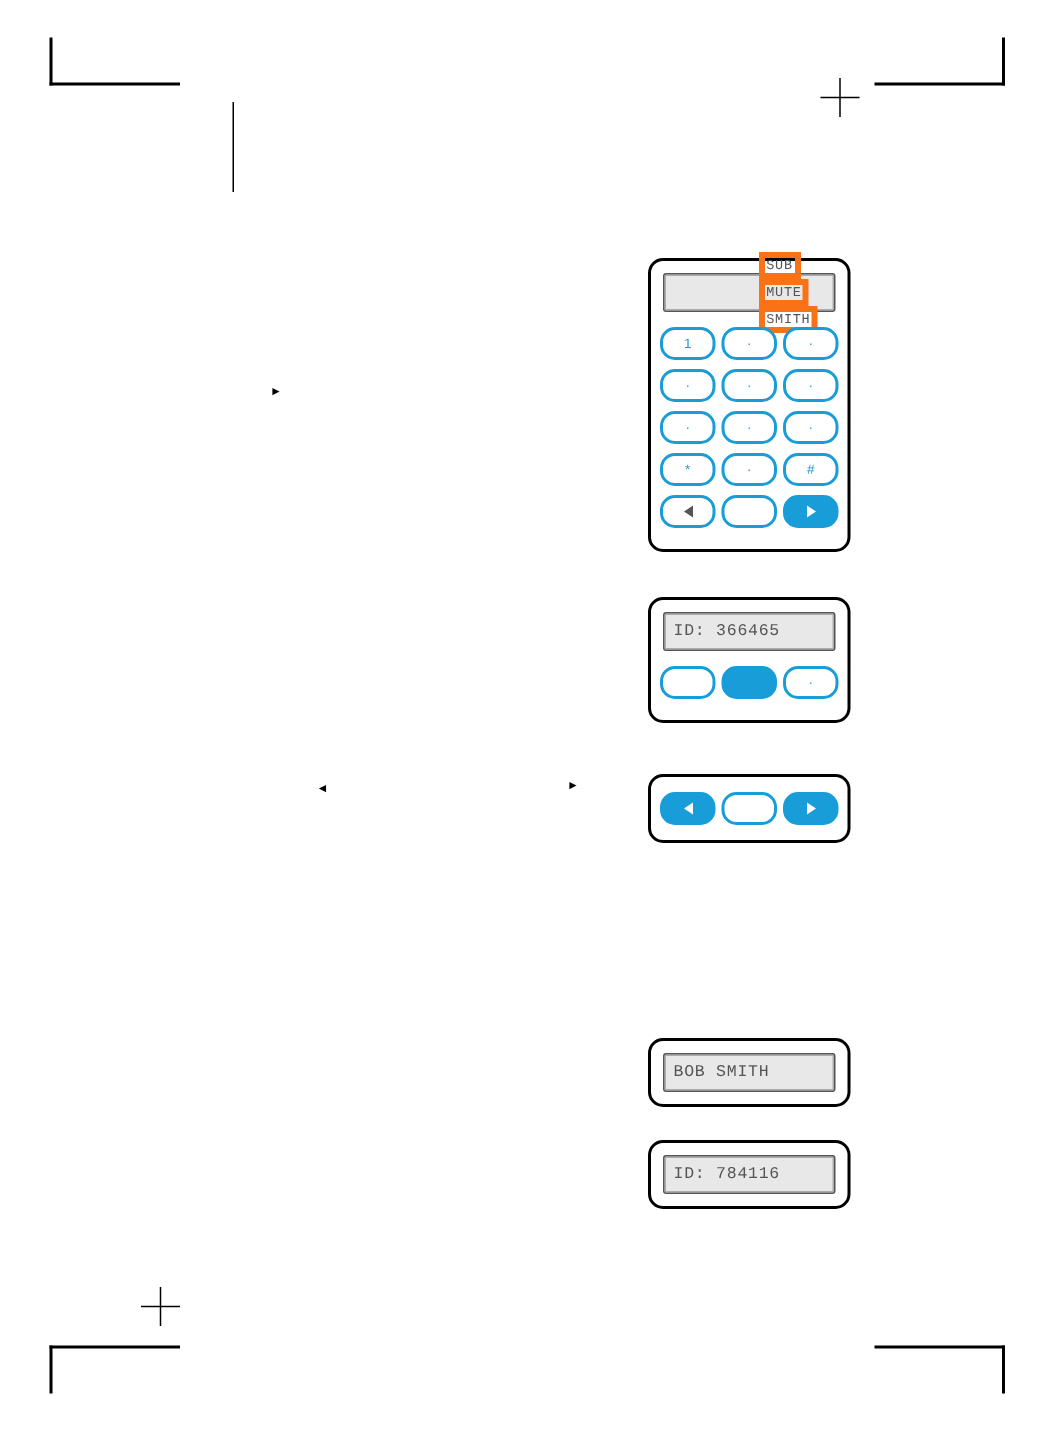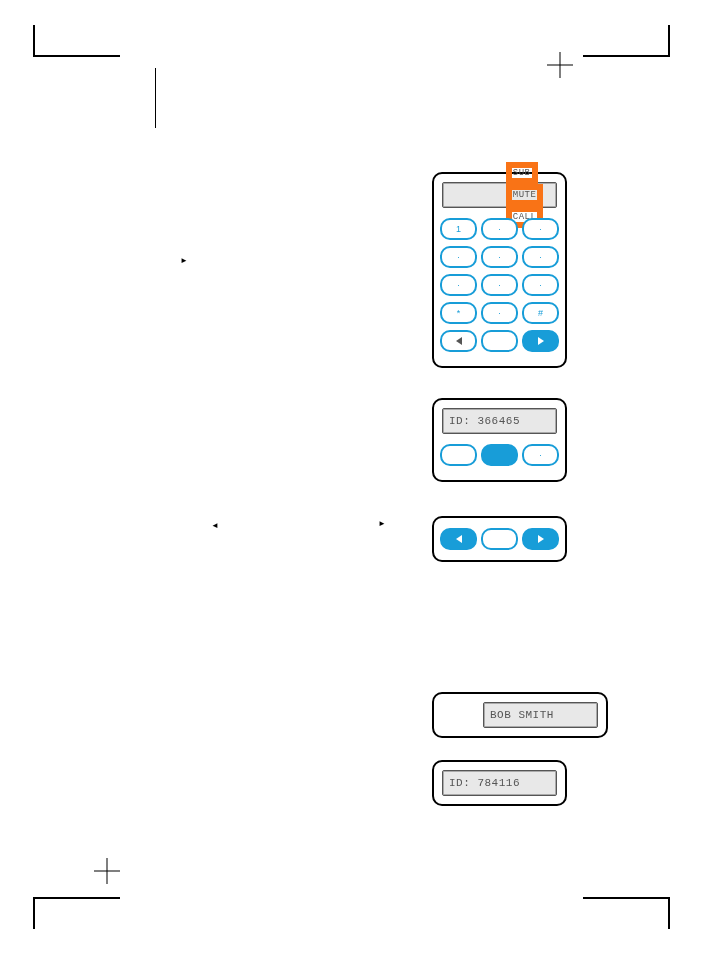--- a/index.html
+++ b/index.html
@@ -28,21 +28,21 @@
   .krow:last-child{margin-bottom:8px;}
   .key,.soft,.navkey,.lcdonly .soft{border:2px solid #189dd8;border-radius:9px/9px;width:33px;height:18px;background:#fff;
        display:flex;align-items:center;justify-content:center;font-size:9px;color:#189dd8;}
   .key{border-radius:10px;}
   .soft{border-radius:10px;}
   .soft.on,.navkey.on{background:#189dd8;color:#fff;}
   .navkey{border-radius:10px;}
   .arrow-left::before,.arrow-right::before{content:"";display:inline-block;border-top:4px solid transparent;border-bottom:4px solid transparent;}
   .arrow-left::before{border-right:6px solid currentColor;}
   .arrow-right::before{border-left:6px solid currentColor;}
-  .lcd-status span{display:inline-block;border:6px solid #f97316;padding:0 1px;margin-right:1px;font-size:9px;}
+  .lcd-status span{display:inline-block;border:4px solid #f97316;padding:0 1px;margin-right:1px;font-size:9px;}
 
   
   .ptr{position:absolute;font-size:8px;color:#000;}
 </style>
 </head>
 <body>
 
 <div class="page">
 
   <div class="crop tl"></div>
@@ -55,21 +55,21 @@
 
   <div class="ptr" style="top:256px;left:180px;">►</div>
   <div class="ptr" style="top:519px;left:378px;">►</div>
   <div class="ptr" style="top:521px;left:211px;">◄</div>
 
   <div class="device" style="top:172px;left:432px;width:131px;">
     <div class="lcd">
       <div class="lcd-status">
         <span>SUB</span>
         <span>MUTE</span>
-        <span>CALL</span>
+        <span>SMITH</span>
       </div>
     </div>
     <div class="keypad">
       <div class="krow">
         <div class="key">1</div>
         <div class="key">·</div>
         <div class="key">·</div>
       </div>
       <div class="krow">
         <div class="key">·</div>
@@ -108,21 +108,21 @@
   <div class="device" style="top:516px;left:432px;width:131px;">
     <div class="keypad" style="padding:10px 6px;">
       <div class="krow" style="margin:0;">
         <div class="navkey on arrow-left"></div>
         <div class="navkey"></div>
         <div class="navkey on arrow-right"></div>
       </div>
     </div>
   </div>
 
-  <div class="device lcdonly" style="top:692px;left:432px;width:131px;padding-left:41px;">
+  <div class="device lcdonly" style="top:692px;left:432px;width:131px;">
     <div class="lcd small">BOB SMITH</div>
   </div>
 
   <div class="device lcdonly" style="top:760px;left:432px;width:131px;text-align:center;">
     <div class="lcd small">ID: 784116</div>
   </div>
 
 </div>
 
 </body></html>

